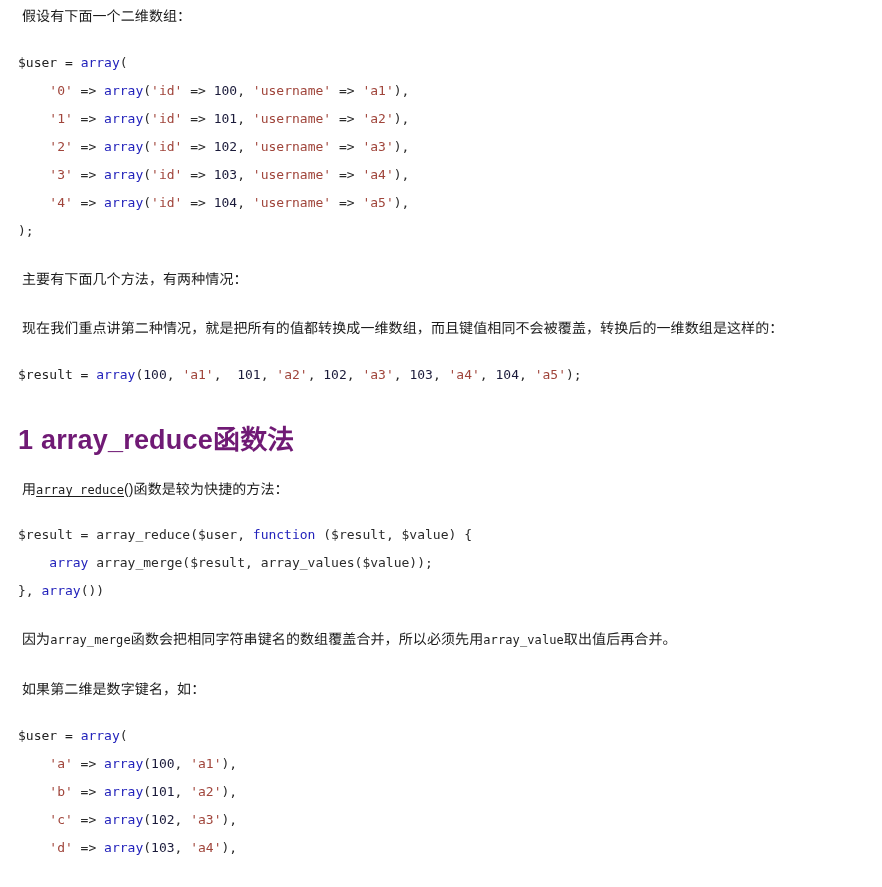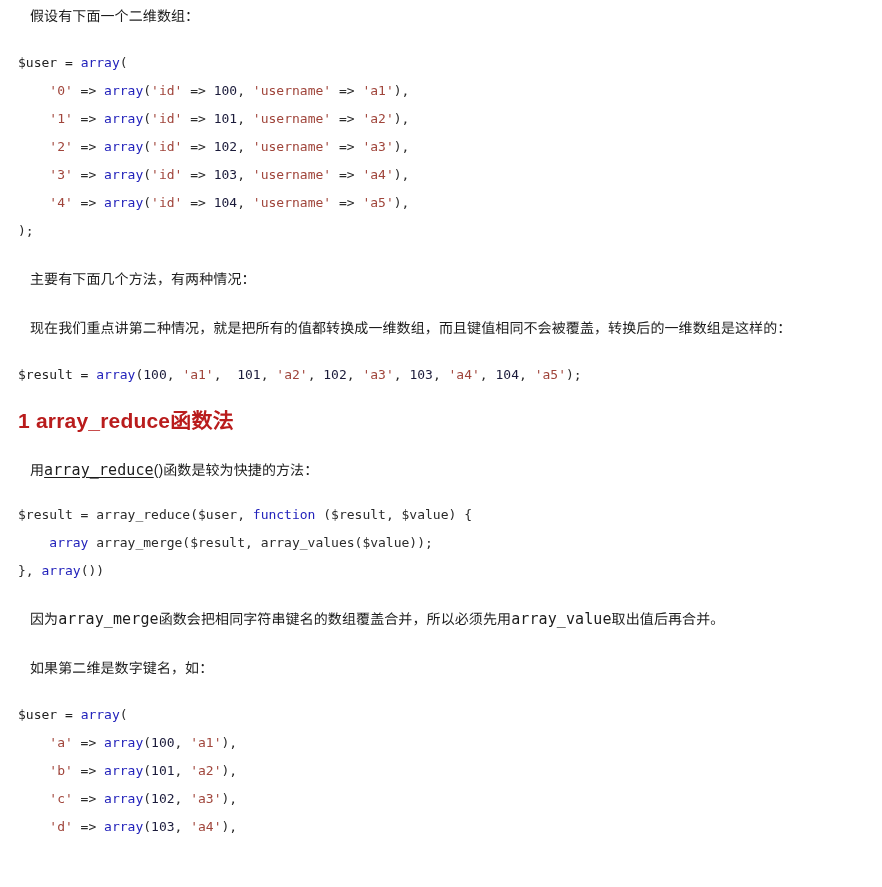--- a/index.html
+++ b/index.html
@@ -16,47 +16,47 @@
     -webkit-font-smoothing: antialiased;
   }
   .page {
     padding: 0 18px 0 18px;
     box-sizing: border-box;
     width: 882px;
   }
 
   
   p.prose {
-    margin: 12px;
+    margin: 4px;
     padding: 0;
     font-size: 14px;
     line-height: 29px;
     color: #1c1c1c;
     letter-spacing: 0.1px;
   }
   p.prose.gap-top   { margin-top: 20px; }
 
   .mono-inline {
     font-family: "DejaVu Sans Mono", "Liberation Mono", monospace;
-    font-size: 15px;
+    font-size: 12px;
     color: #1c1c1c;
   }
   .u-underline {
     text-decoration: underline;
     text-underline-offset: 2px;
   }
 
   
   h2.section-heading {
-    margin: 17px 0 0 0;
+    margin: 36px 0 0 0;
     padding: 0;
-    font-size: 21px;
+    font-size: 27px;
     font-weight: bold;
     line-height: 30px;
-    color: #b91c1c;
+    color: #701a75;
     letter-spacing: 0.2px;
   }
 
   
   pre.code {
     margin: 18px 0 0 0;
     padding: 0;
     background: transparent;
     border: 0;
     font-family: "DejaVu Sans Mono", "Liberation Mono", monospace;

